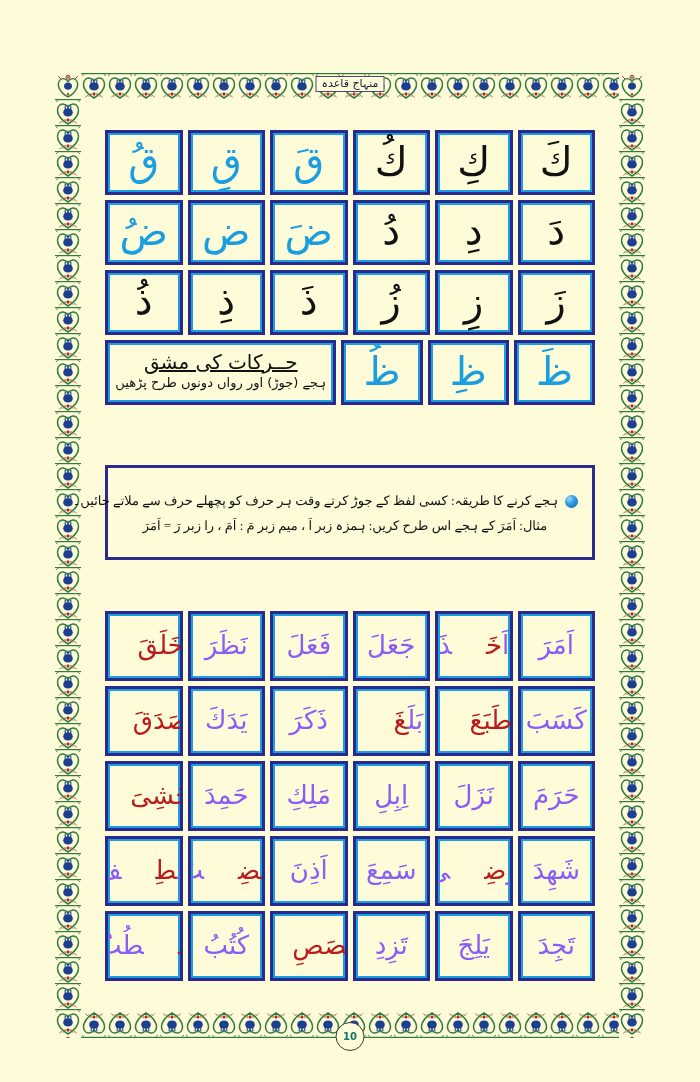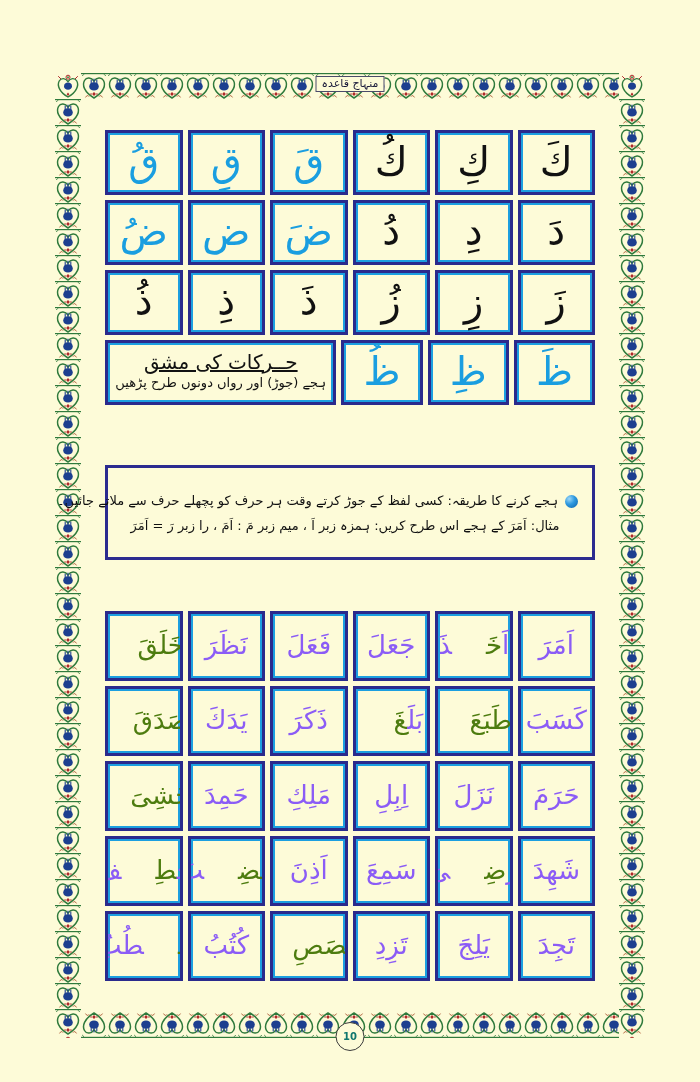--- a/index.html
+++ b/index.html
@@ -183,20 +183,21 @@
     height: 95px;
     box-sizing: border-box;
     border: 3px solid #2b2b8f;
     background: #fdfbd8;
     direction: rtl;
     padding: 12px 14px 10px 14px;
     display: flex;
     flex-direction: column;
     justify-content: center;
     gap: 10px;
+    font-family: Liberation Serif, serif;
   }
   .note-line {
     display: flex;
     flex-direction: row;
     align-items: center;
     direction: rtl;
     font-size: 13px;
     color: #111;
     white-space: nowrap;
     line-height: 1.1;
@@ -218,21 +219,21 @@
     left: 105px;
     top: 595px;
     width: 490px;
   }
   #words-table .trow { height: 70px; }
   #words-table .cell {
     font-size: 26px;
     padding-bottom: 2px;
   }
   #words-table .cell .seg { display: inline; }
-  #words-table .cell .seg.b { color: #4d7c0f; margin-left: 34px; }
+  #words-table .cell .seg.b { color: #b91c1c; margin-left: 34px; }
   #words-table .cell .seg.k { color: #8b5cf6; }
 </style>
 </head>
 <body>
 
 <div class="page">
 
   <div class="frame">
 
     <div class="border-strip border-top">

